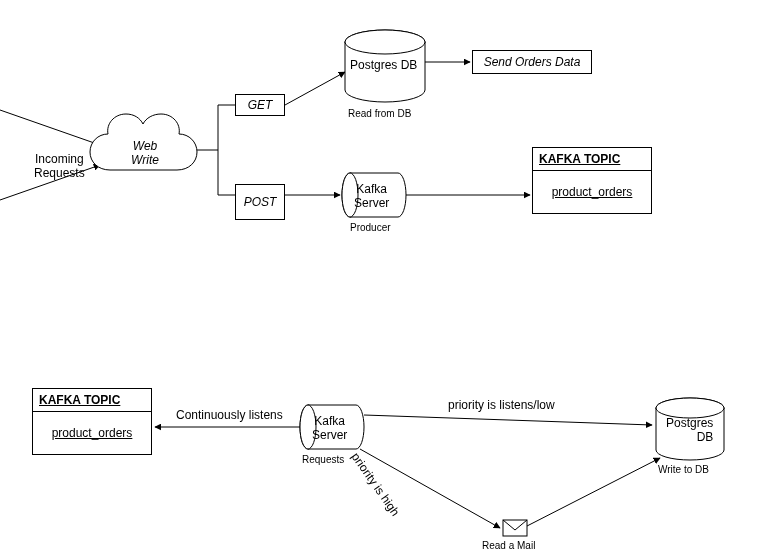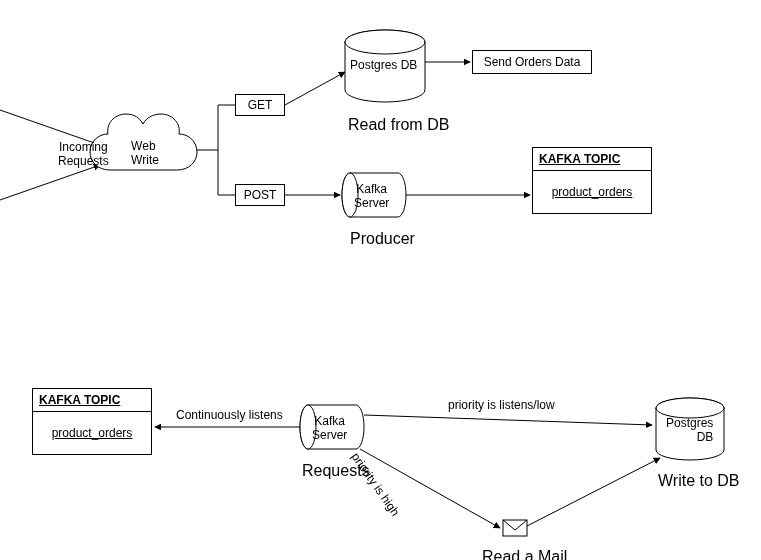--- a/index.html
+++ b/index.html
@@ -1,21 +1,21 @@
 <!DOCTYPE html>
 <html><head>
 <meta charset="utf-8">
 <style>
   html,body{margin:0;padding:0;width:761px;height:560px;background:#fff;font-family:Arial,Helvetica,sans-serif;font-size:12px;color:#000;}
   .stage{position:relative;width:761px;height:560px;}
   svg.wires{position:absolute;inset:0;pointer-events:none;}
-  .node{position:absolute;display:flex;align-items:center;justify-content:center;text-align:left;box-sizing:border-box;}
+  .node{position:absolute;display:flex;align-items:center;justify-content:center;text-align:center;box-sizing:border-box;font-style:italic;}
   .rect{border:1px solid #000;background:#fff;}
   .box{border:1px solid #000;background:#fff;box-sizing:border-box;padding:4px 6px;}
-  .caption{position:absolute;font-size:16px;margin-top:8px;}
+  .caption{position:absolute;font-size:10px;}
   .topicbox{border:1px solid #000;background:#fff;box-sizing:border-box;text-decoration:underline;}
   .topicbox .hdr{border-bottom:1px solid #000;padding:4px 6px;font-weight:bold;}
   .topicbox .body{padding:14px 6px;text-align:center;}
   .label{position:absolute;font-size:12px;white-space:nowrap;}
 </style>
 </head>
 <body>
 <div class="stage">
 
 <svg class="wires" width="761" height="560" viewBox="0 0 761 560">
@@ -79,28 +79,28 @@
 
   <line x1="527" y1="526" x2="660" y2="458" stroke="#000" marker-end="url(#ah)"></line>
 
   <g>
     <ellipse cx="690" cy="408" rx="34" ry="10" fill="#fff" stroke="#000"></ellipse>
     <path d="M656,408 L656,450 A34,10 0 0 0 724,450 L724,408" fill="#fff" stroke="#000"></path>
     <ellipse cx="690" cy="408" rx="34" ry="10" fill="#fff" stroke="#000"></ellipse>
   </g>
 </svg>
 
-<div class="label" style="left:34px;top:140px;white-space:pre;text-align:center;margin-left:24px;">Incoming
+<div class="label" style="left:34px;top:152px;white-space:pre;text-align:center;">Incoming
 Requests</div>
 
 <div class="node" style="left:105px;top:135px;width:80px;height:35px;white-space:pre;">Web
 Write</div>
 
 <div class="node rect" style="left:235px;top:94px;width:50px;height:22px;">GET</div>
-<div class="node rect" style="left:235px;top:184px;width:50px;height:22px;">POST</div>
+<div class="node rect" style="left:235px;top:184px;width:50px;height:36px;">POST</div>
 
 <div class="label" style="left:350px;top:58px;">Postgres DB</div>
 <div class="caption" style="left:348px;top:108px;">Read from DB</div>
 
 <div class="box node" style="left:472px;top:50px;width:120px;height:24px;">Send Orders Data</div>
 
 <div class="label" style="left:354px;top:182px;white-space:pre;text-align:center;">Kafka
 Server</div>
 <div class="caption" style="left:350px;top:222px;">Producer</div>
 

